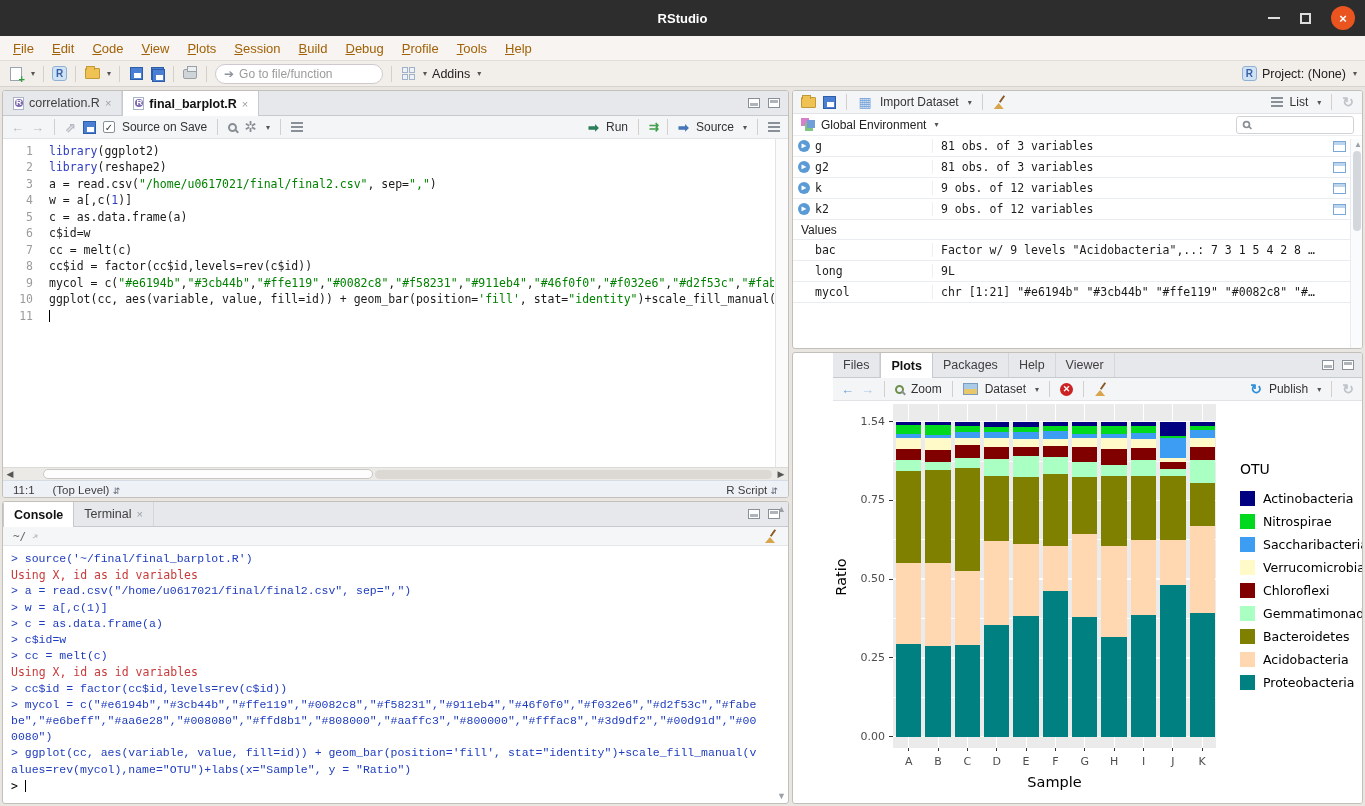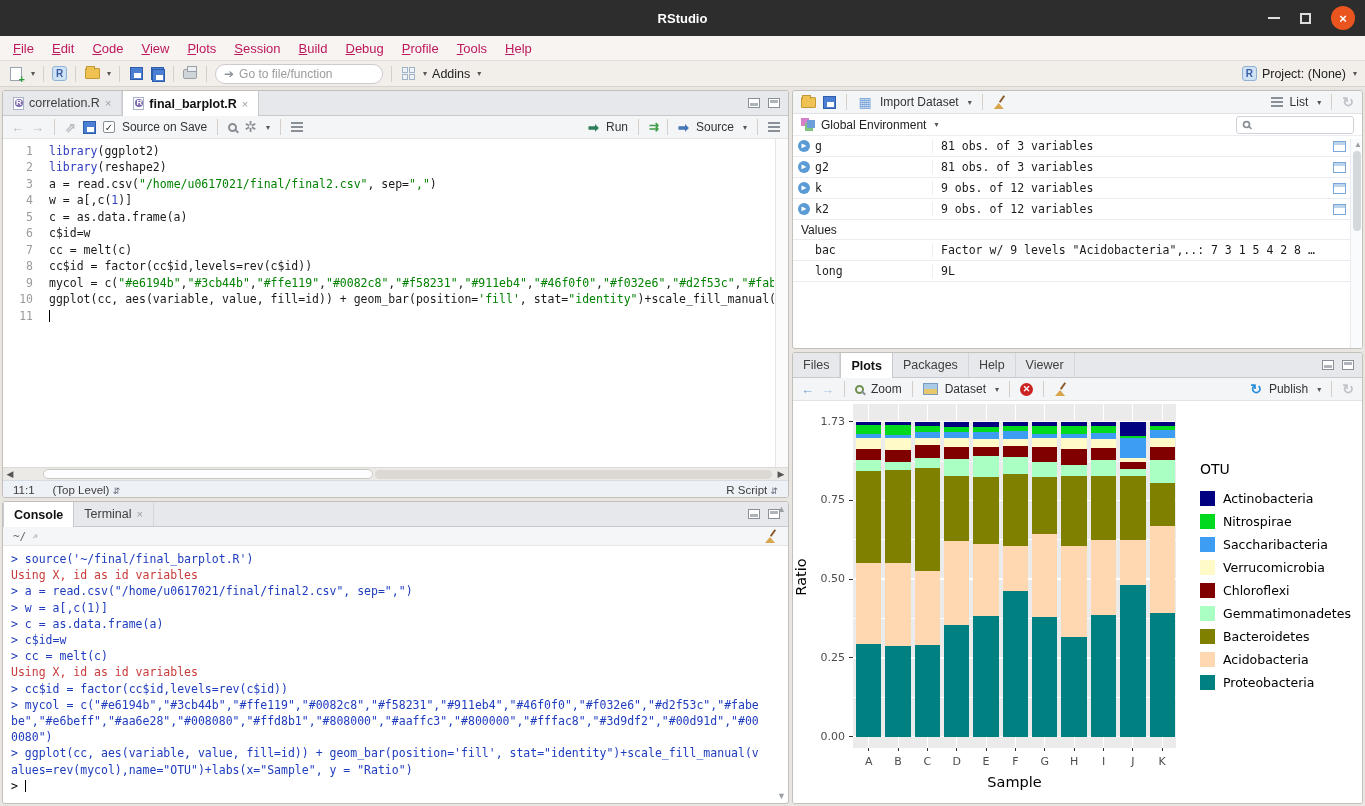--- a/index.html
+++ b/index.html
@@ -9,21 +9,21 @@
   
   .titlebar { position:absolute; left:0; top:0; width:1365px; height:36px; background:#2d2d2d; display:flex; align-items:center; justify-content:center; }
   .titlebar .title { color:#fff; font-weight:bold; font-size:13px; }
   .win-controls { position:absolute; right:10px; top:0; height:36px; display:flex; align-items:center; gap:20px; }
   .win-min { width:12px; height:2px; background:#ddd; }
   .win-max { width:11px; height:11px; border:2px solid #ddd; }
   .win-close { width:24px; height:24px; border-radius:50%; background:#E9541F; color:#fff; display:flex; align-items:center; justify-content:center; font-size:13px; font-weight:bold; }
 
   
   .menubar { position:absolute; left:0; top:36px; width:1365px; height:25px; background:#f8f4f1; display:flex; align-items:center; padding-left:4px; border-bottom:1px solid #e2ddd9; }
-  .menu-item { padding:0 9px; font-size:13px; color:#be185d; }
+  .menu-item { padding:0 9px; font-size:13px; color:#a16207; }
   .menu-item u { text-decoration:underline; }
 
   
   .main-toolbar { position:absolute; left:0; top:61px; width:1365px; height:26px; background:#f2eeea; border-bottom:1px solid #d8d3cf; display:flex; align-items:center; padding:0 8px; gap:5px; }
   .tb-sep { width:1px; height:16px; background:#d4cfca; margin:0 3px; }
   .caret { font-size:8px; color:#555; margin-left:2px; }
   .ico { display:inline-flex; align-items:center; justify-content:center; width:16px; height:16px; font-size:12px; }
   .ico-newdoc { position:relative; width:12px; height:14px; background:#fff; border:1px solid #9aa4b0; }
   .ico-newdoc::after { content:"+"; position:absolute; right:-4px; bottom:-5px; color:#2e9e3a; font-weight:bold; font-size:11px; }
   .ico-rcube { width:15px; height:15px; border-radius:3px; background:#cfe3f5; border:1px solid #8fb2d4; color:#3a5fa8; font-size:10px; font-weight:bold; display:flex; align-items:center; justify-content:center; }
@@ -87,21 +87,21 @@
   .hs-arrow { position:absolute; top:0; width:14px; height:12px; color:#555; font-size:9px; text-align:center; line-height:12px; }
   .hs-thumb { position:absolute; left:40px; top:1px; width:330px; height:10px; background:#fdfdfd; border:1px solid #c9c7c4; border-radius:5px; }
   .hs-track-dark { position:absolute; left:372px; right:16px; top:2px; height:9px; background:#dcd8d4; border-radius:5px; }
 
   .statusbar { height:19px; background:#eef2f7; border-top:1px solid #d6dce4; display:flex; align-items:center; font-size:11.5px; color:#3c3c3c; padding:0 10px; gap:18px; }
   .updown { font-size:9px; color:#667; }
 
   
   .pathbar { height:19px; background:#f5f6f8; border-bottom:1px solid #e4e6ea; display:flex; align-items:center; padding:0 10px; gap:6px; font-family:"DejaVu Sans Mono", monospace; font-size:11px; color:#666; }
   .console-area { position:relative; font-family:"DejaVu Sans Mono", monospace; font-size:11.5px; line-height:16.2px; padding:5px 8px; white-space:pre; overflow:hidden; }
-  .cline.cmd { color:#1e3cbe; } .cline.msg { color:#c93a3a; } .cline.plain { color:#000; }
+  .cline.cmd { color:#1e3cbe;font-family:Liberation Mono, monospace; } .cline.msg { color:#c93a3a; } .cline.plain { color:#000; }
   .cons-scroll { position:absolute; right:1px; top:0; bottom:0; width:12px; }
   .cons-scroll .up { position:absolute; top:2px; left:2px; color:#9aa0a6; font-size:9px; }
   .cons-scroll .down { position:absolute; bottom:2px; left:2px; color:#9aa0a6; font-size:9px; }
 
   
   .env-scope { height:22px; display:flex; align-items:center; padding:0 8px; gap:6px; border-bottom:1px solid #eceef1; font-size:12px; color:#222; }
   .ico-squares { position:relative; width:14px; height:14px; }
   .ico-squares i { position:absolute; width:8px; height:8px; display:block; }
   .ico-squares i:nth-child(1){ left:0; top:0; background:#d580c8; }
   .ico-squares i:nth-child(2){ left:4px; top:5px; background:#7fc47f; }
@@ -381,28 +381,32 @@
       </div>
       <div class="env-section">Values</div>
       <div class="env-row">
         <span class="name">bac</span>
         <span class="val">Factor w/ 9 levels "Acidobacteria",..: 7 3 1 5 4 2 8 …</span>
       </div>
       <div class="env-row">
         <span class="name">long</span>
         <span class="val">9L</span>
       </div>
+      <div class="env-row">
+        <span class="name">mycol</span>
+        <span class="val">chr [1:21] "#e6194b" "#3cb44b" "#ffe119" "#0082c8" "#…</span>
+      </div>
     </div>
   <div class="env-vscroll" style="top:48px;">
     <span class="up">▲</span>
     <span class="thumb"></span>
   </div>
 </div>
 
-<div class="pane" style="left:792px; top:352px; width:571px; height:452px;">
+<div class="pane" style="left:792px; top:352px; width:571px; height:452px;padding-left:40px;">
   <div class="tabstrip" id="plots-tabs">
       <div class="tab">
         <span>Files</span>
       </div>
       <div class="tab active">
         <span>Plots</span>
       </div>
       <div class="tab">
         <span>Packages</span>
       </div>
@@ -576,21 +580,21 @@
           <div class="seg" style="height: 43.4562px; background: rgb(128, 128, 0);"></div>
           <div class="seg" style="height: 23.3026px; background: rgb(170, 255, 195);"></div>
           <div class="seg" style="height: 12.596px; background: rgb(128, 0, 0);"></div>
           <div class="seg" style="height: 8.8172px; background: rgb(255, 250, 200);"></div>
           <div class="seg" style="height: 7.8725px; background: rgb(61, 157, 242);"></div>
           <div class="seg" style="height: 3.7788px; background: rgb(0, 217, 29);"></div>
           <div class="seg" style="height: 4.7235px; background: rgb(0, 0, 128);"></div>
         </div>
       </div>
       <div class="ytick" style="left: 56px; top: 20.2px;"></div>
-      <div class="ylab" style="left: 18px; top: 13.7px;">1.73</div>
+      <div class="ylab" style="left: 18px; top: 13.7px;">1.54</div>
       <div class="ytick" style="left: 56px; top: 98.925px;"></div>
       <div class="ylab" style="left: 18px; top: 92.425px;">0.75</div>
       <div class="ytick" style="left: 56px; top: 177.65px;"></div>
       <div class="ylab" style="left: 18px; top: 171.15px;">0.50</div>
       <div class="ytick" style="left: 56px; top: 256.375px;"></div>
       <div class="ylab" style="left: 18px; top: 249.875px;">0.25</div>
       <div class="ytick" style="left: 56px; top: 335.1px;"></div>
       <div class="ylab" style="left: 18px; top: 328.6px;">0.00</div>
       <div class="xtick" style="left: 75.2px; top: 347px;"></div>
       <div class="xlab" style="left: 63.7px; top: 354px;">A</div>

